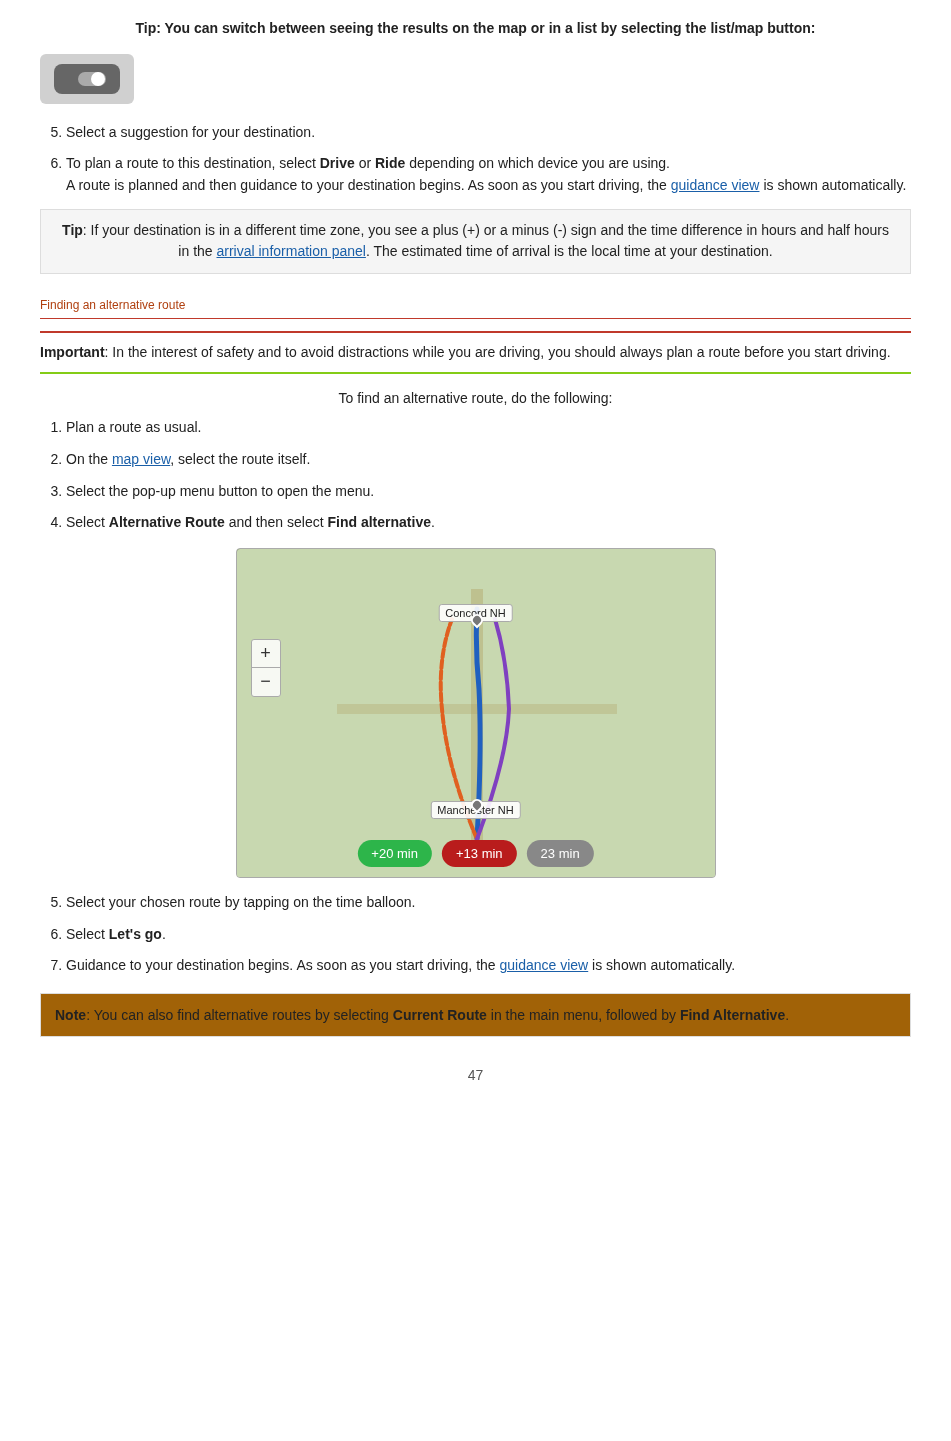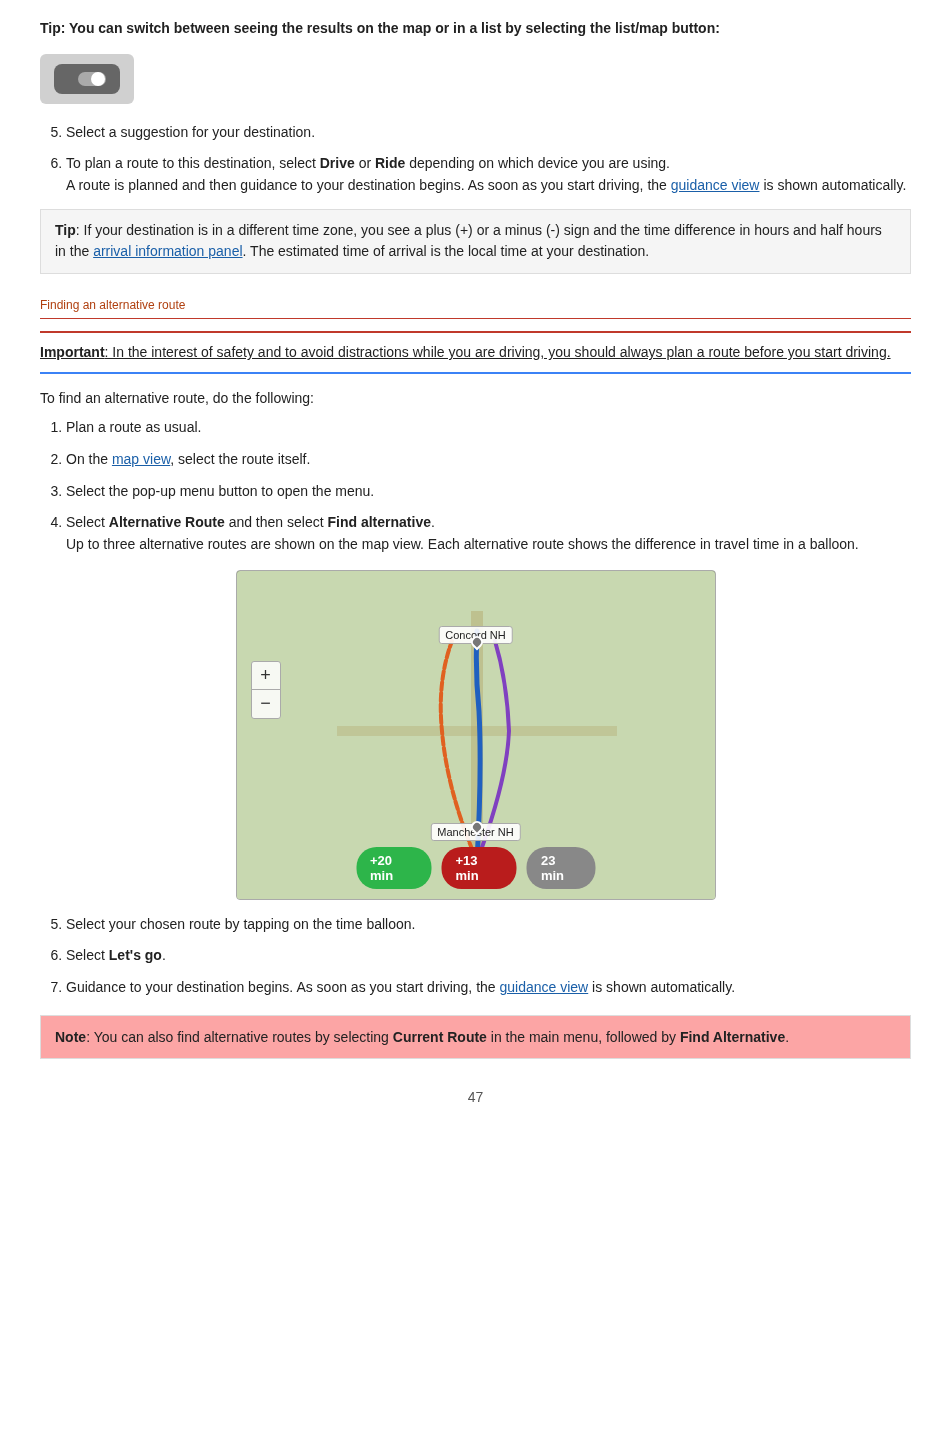--- a/index.html
+++ b/index.html
@@ -15,21 +15,21 @@
     .icon-wrapper {
       background: #d0d0d0;
       border-radius: 6px;
       padding: 10px 14px;
       display: inline-block;
       margin: 6px 0 4px 0;
     }
 
     ol, ul { padding-left: 26px; }
     li { margin-bottom: 6px; line-height: 1.55; }
-    p { margin-bottom: 8px; line-height: 1.55; }
+    p { margin-bottom: 8px; line-height: 1.55; text-align: center; }
 
     a { color: #1a5fa8; text-decoration: underline; }
 
     .tip-block {
       background: #f5f5f5;
       border: 1px solid #ddd;
       padding: 10px 14px;
       margin: 12px 0;
       line-height: 1.6;
     }
@@ -42,25 +42,24 @@
       font-weight: normal;
       margin: 24px 0 6px 0;
     }
     .divider {
       border: none;
       border-top: 1.5px solid #c0392b;
       margin: 2px 0 12px 0;
     }
     .warning-block {
       border-top: 2px solid #c0392b;
-      border-bottom: 2px solid #3b82f6;
+      border-bottom: 2px solid #84cc16;
       padding: 8px 0;
       margin: 0 0 14px 0;
       line-height: 1.6;
-      text-decoration: underline;
     }
 
     .map-image-container {
       width: 480px;
       height: 330px;
       margin: 14px auto;
       background: #c8d8b0;
       border: 1px solid #aaa;
       border-radius: 4px;
       position: relative;
@@ -138,28 +137,28 @@
       transform: translateX(-50%);
       display: flex;
       gap: 10px;
       align-items: center;
     }
     .balloon {
       padding: 6px 14px;
       border-radius: 20px;
       color: #fff;
       font-size: 13px;
-      font-weight: bold;
+      font-weight: normal;
     }
     .balloon.green { background: #2db54a; }
     .balloon.purple { background: #b91c1c; }
     .balloon.gray { background: #888; }
 
     .note-block {
-      background: #fca5a5;
+      background: #a16207;
       border: 1px solid #ddd;
       padding: 10px 14px;
       margin: 16px 0 10px 0;
       line-height: 1.6;
     }
 
     .page-number {
       text-align: center;
       margin-top: 30px;
       color: #555;
@@ -240,21 +239,20 @@
   </li>
   <li>
     <span>Select the pop-up menu button to open the menu.</span>
   </li>
   <li>
     <span>Select</span>
     <strong> <span>Alternative Route</span></strong>
     <span> <span>and then select</span> </span>
     <strong><span>Find alternative</span></strong><span>.</span>
     <br>
-    <span>Up to three alternative routes are shown on the map view. Each alternative route shows the difference in travel time in a balloon.</span>
   </li>
 </ol>
 
 <div class="map-image-container">
 
   <div class="map-top-bar">
     <div class="back-btn">
       <span>◀</span>
       <span>Select alternative route</span>
     </div>

